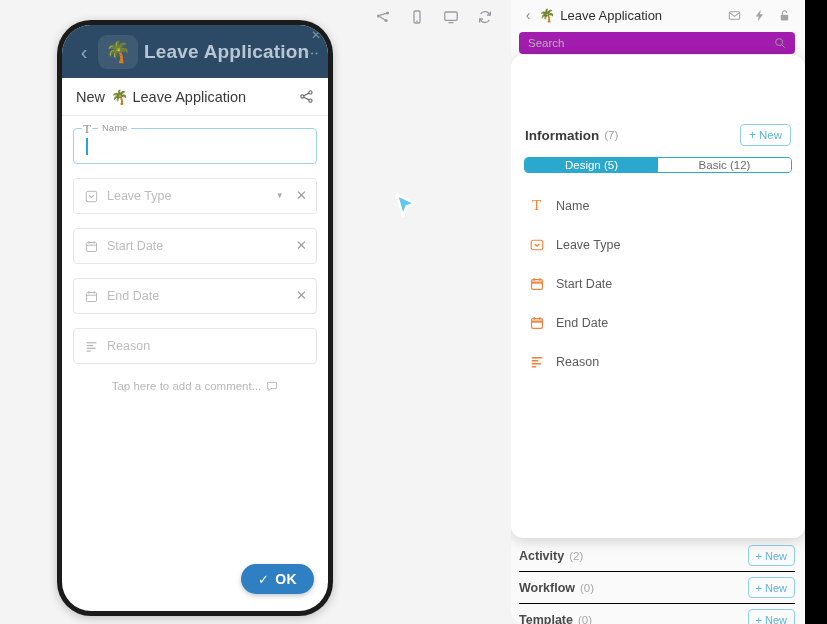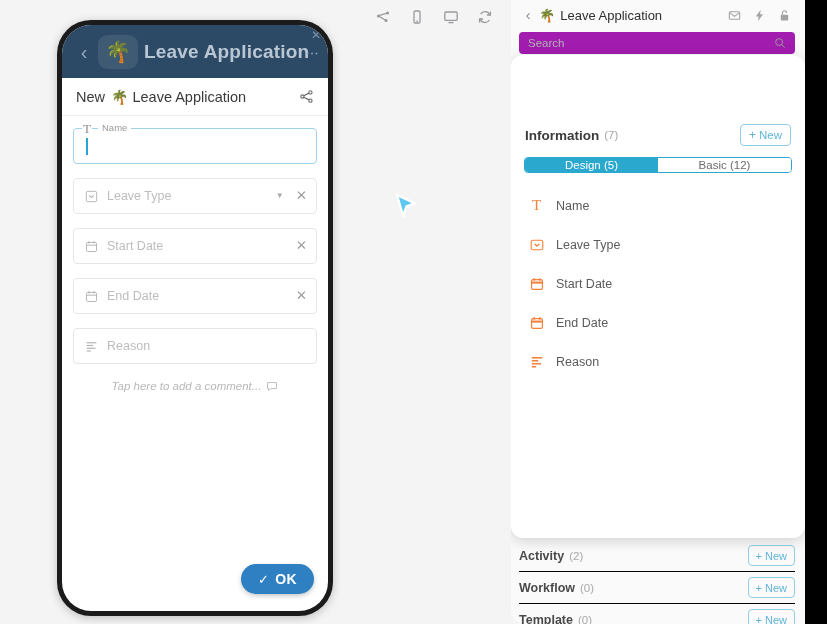--- a/index.html
+++ b/index.html
@@ -85,21 +85,21 @@
     font-family:"Liberation Serif", serif;font-size:13px;line-height:15px;
   }
   .fld-clear{margin-left:auto;color:#9e9e9e;font-size:13.5px;line-height:1;}
   .fld-arrow{margin-left:auto;color:#a8a8a8;font-size:8px;line-height:1;}
   .fld-arrow + .fld-clear{margin-left:12px;}
 
   .comment-row{
     display:flex;align-items:center;justify-content:center;gap:5px;
     margin-top:16px;
   }
-  .comment-txt{font-size:11.5px;color:#b8b8b8;font-style:italic;}
+  .comment-txt{font-size:11.5px;color:#b8b8b8;}
   .comment-ico svg{width:12px;height:12px;display:block;color:#bdbdbd;}
 
   .ok-btn{
     position:absolute;right:14px;bottom:17px;height:30px;padding:0 17px;
     background:#2e80c2;border-radius:16px;color:#fff;font-size:14px;font-weight:bold;
     display:flex;align-items:center;gap:6px;box-shadow:0 2px 5px rgba(0,0,0,.22);
     letter-spacing:.4px;
   }
   .ok-check{font-size:13px;font-weight:normal;}
 

